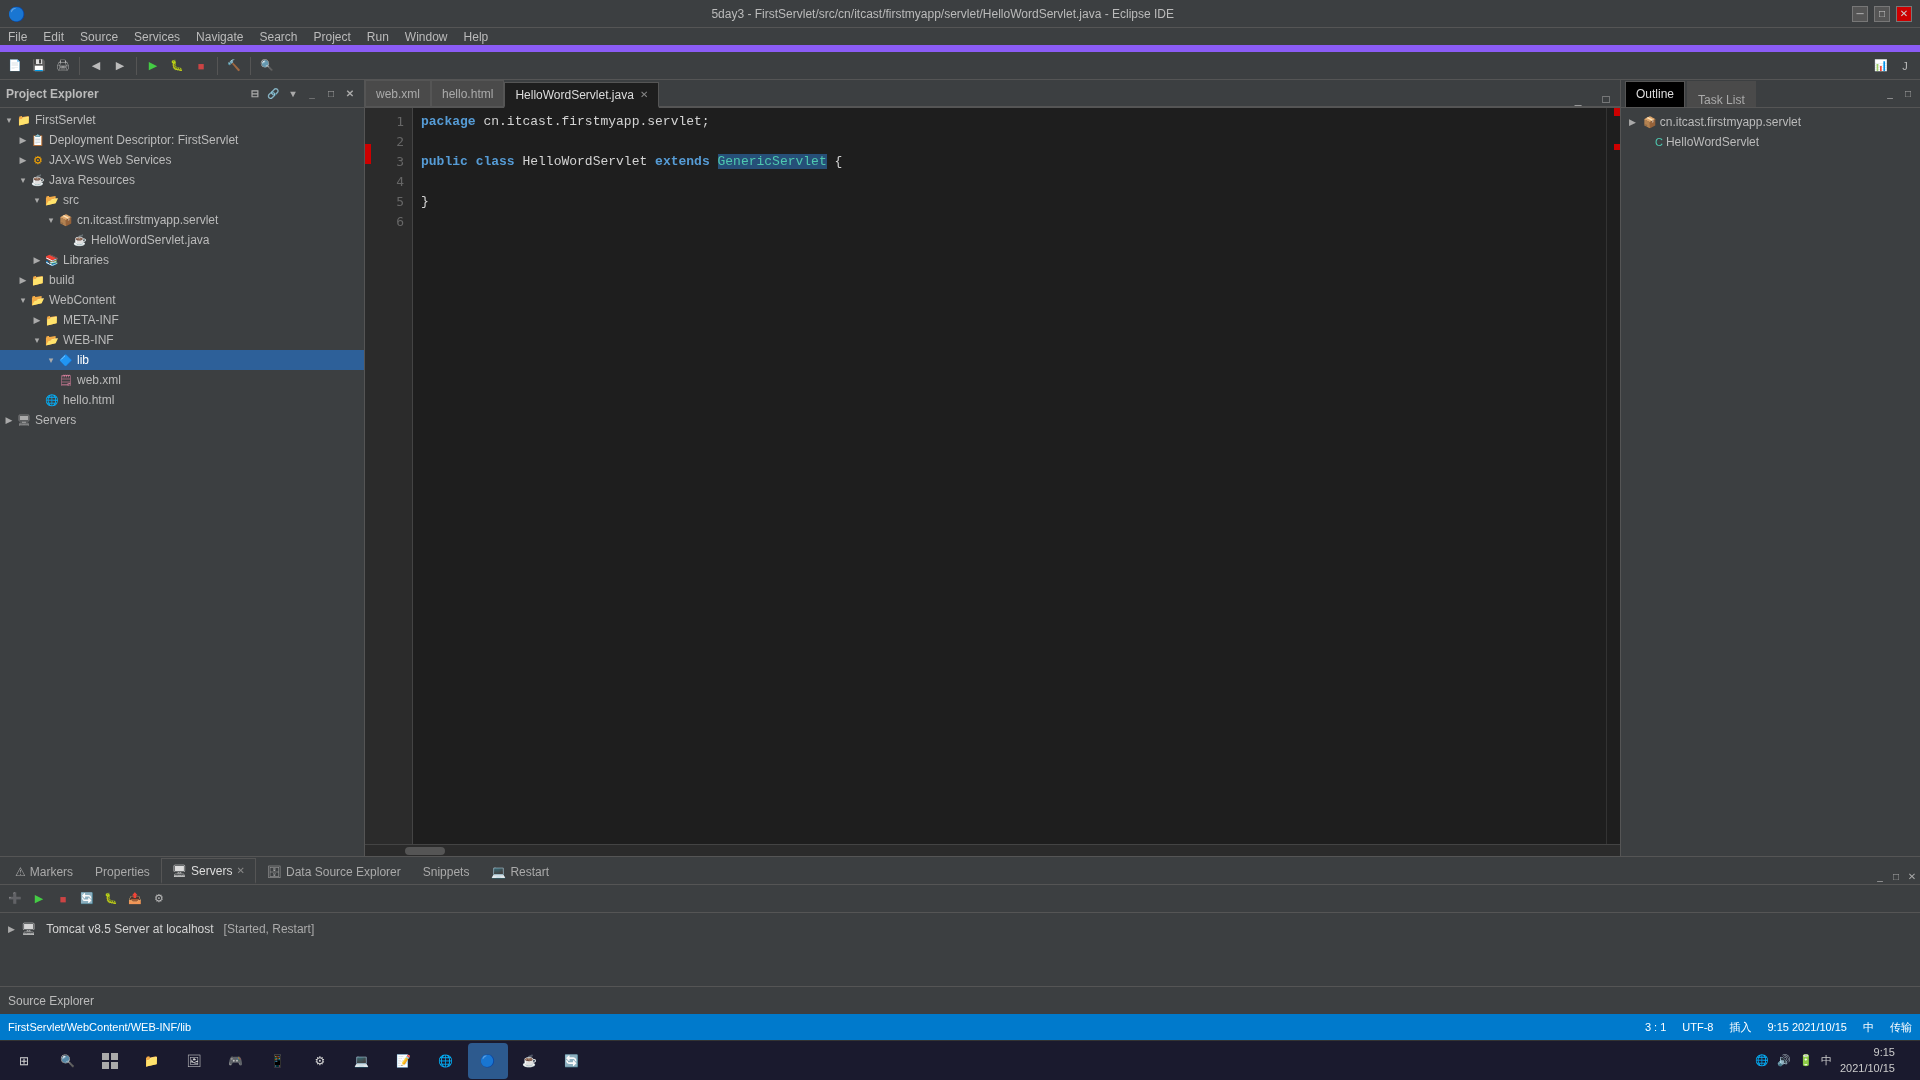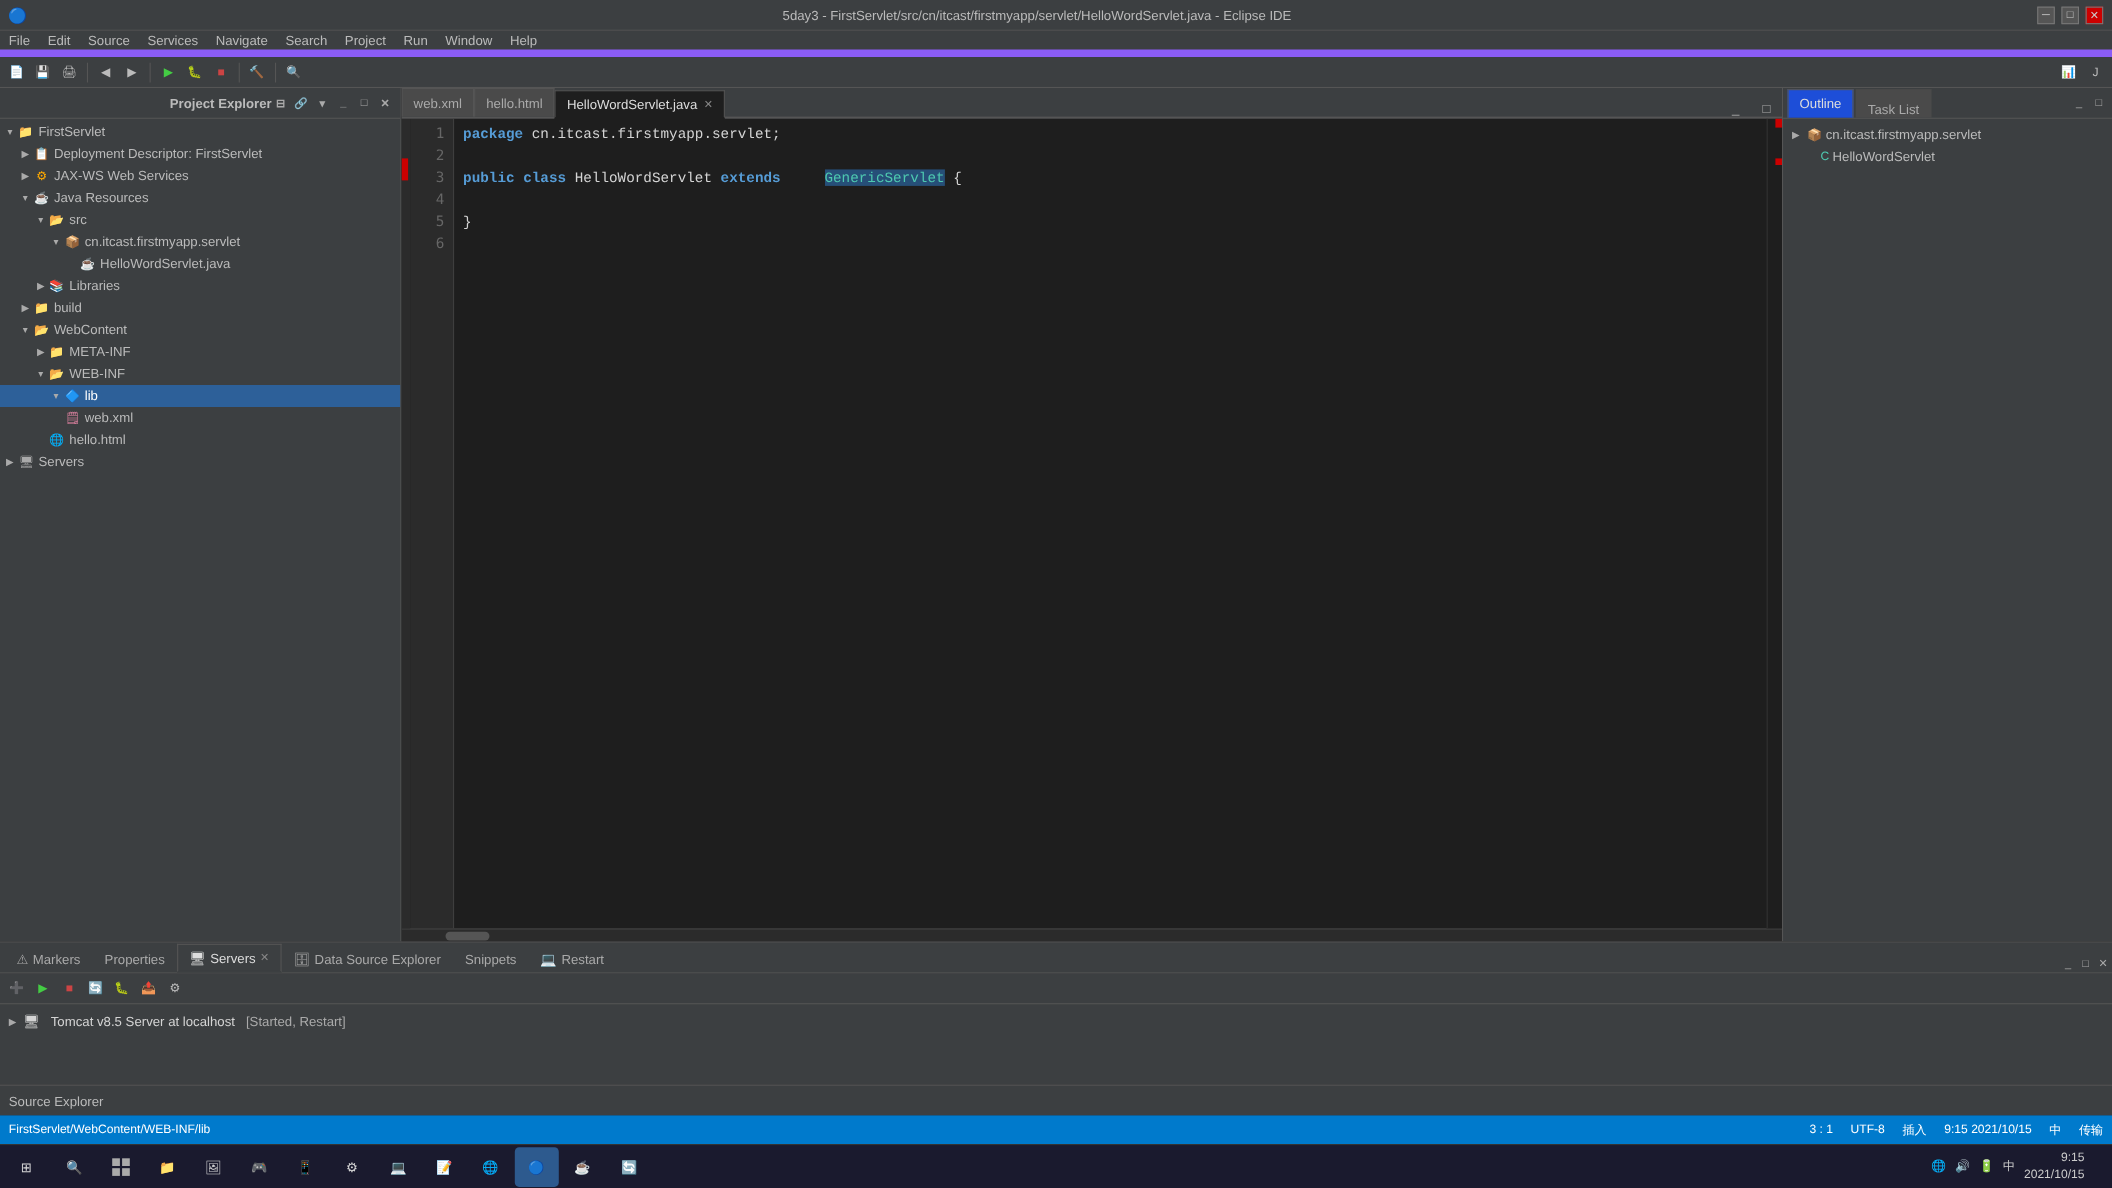--- a/index.html
+++ b/index.html
@@ -15,21 +15,21 @@
     .menu-item { padding: 2px 8px; color: #bbbbbb; cursor: pointer; font-size: 12px; }
 
     
     .toolbar { background: #3c3f41; height: 28px; display: flex; align-items: center; padding: 0 4px; border-bottom: 1px solid #555; gap: 2px; }
     .toolbar-btn { width: 22px; height: 22px; background: transparent; border: 1px solid transparent; display: flex; align-items: center; justify-content: center; cursor: pointer; color: #bbbbbb; font-size: 11px; }
     .toolbar-sep { width: 1px; height: 18px; background: #555; margin: 0 3px; }
 
     
     .left-panel { width: 365px; background: #3c3f41; border-right: 1px solid #555; display: flex; flex-direction: column; }
     .panel-header { background: #3c3f41; height: 28px; display: flex; align-items: center; padding: 0 6px; border-bottom: 1px solid #555; font-size: 12px; font-weight: bold; color: #bbbbbb; }
-    .panel-header-title { flex: 1; text-align: right; }
+    .panel-header-title { flex: 1; }
     .panel-header-icons { display: flex; gap: 3px; }
     .panel-icon-btn { width: 16px; height: 16px; display: flex; align-items: center; justify-content: center; cursor: pointer; color: #aaa; font-size: 10px; }
 
     .tree-view { flex: 1; overflow-y: auto; padding: 2px 0; }
     .tree-item { display: flex; align-items: center; height: 20px; padding-left: 4px; cursor: pointer; color: #bbbbbb; font-size: 12px; }
     .tree-item.selected { background: #2d6099; color: #fff; }
     .tree-arrow { width: 14px; display: inline-flex; align-items: center; justify-content: center; font-size: 9px; color: #aaa; }
     .tree-icon { width: 16px; height: 16px; margin-right: 3px; display: inline-flex; align-items: center; justify-content: center; font-size: 11px; }
 
     
@@ -281,21 +281,21 @@
               <span> cn.itcast.firstmyapp.servlet;</span>
             </div>
             <div class="code-line">&nbsp;</div>
             <div class="code-line">
               <span class="kw">public</span>
               <span> </span>
               <span class="kw">class</span>
               <span> HelloWordServlet </span>
               <span class="kw">extends</span>
               <span> </span>
-              <span style="background:#264f78; color:#4ec9b0;margin-left:32px;">GenericServlet</span>
+              <span style="background:#264f78; color:#4ec9b0;">GenericServlet</span>
               <span>{</span>
             </div>
             <div class="code-line">&nbsp;</div>
             <div class="code-line">
               <span>}</span>
             </div>
             <div class="code-line">&nbsp;</div>
           </div>
 
           <div style="width:14px; background:#1e1e1e; border-left:1px solid #333; position:relative;">
@@ -304,21 +304,21 @@
           </div>
         </div>
 
         <div class="editor-hscroll">
           <div style="width:40px; background:#555; height:8px; border-radius:4px; margin-left:40px;"></div>
         </div>
       </div>
 
       <div class="right-panel">
         <div class="right-toolbar">
-          <div class="tab" style="background:#1d4ed8; border-color:#555; color:#ddd; height:26px;">
+          <div class="tab" style="background:#000000; border-color:#555; color:#ddd; height:26px;">
             <span>Outline</span>
           </div>
           <div class="tab" style="background:#4a4a4a; border-color:transparent; color:#aaa; height:26px;align-items:flex-end;">
             <span>Task List</span>
           </div>
           <div style="flex:1"></div>
           <div class="panel-icon-btn">_</div>
           <div class="panel-icon-btn">□</div>
         </div>
         <div class="outline-tree">

